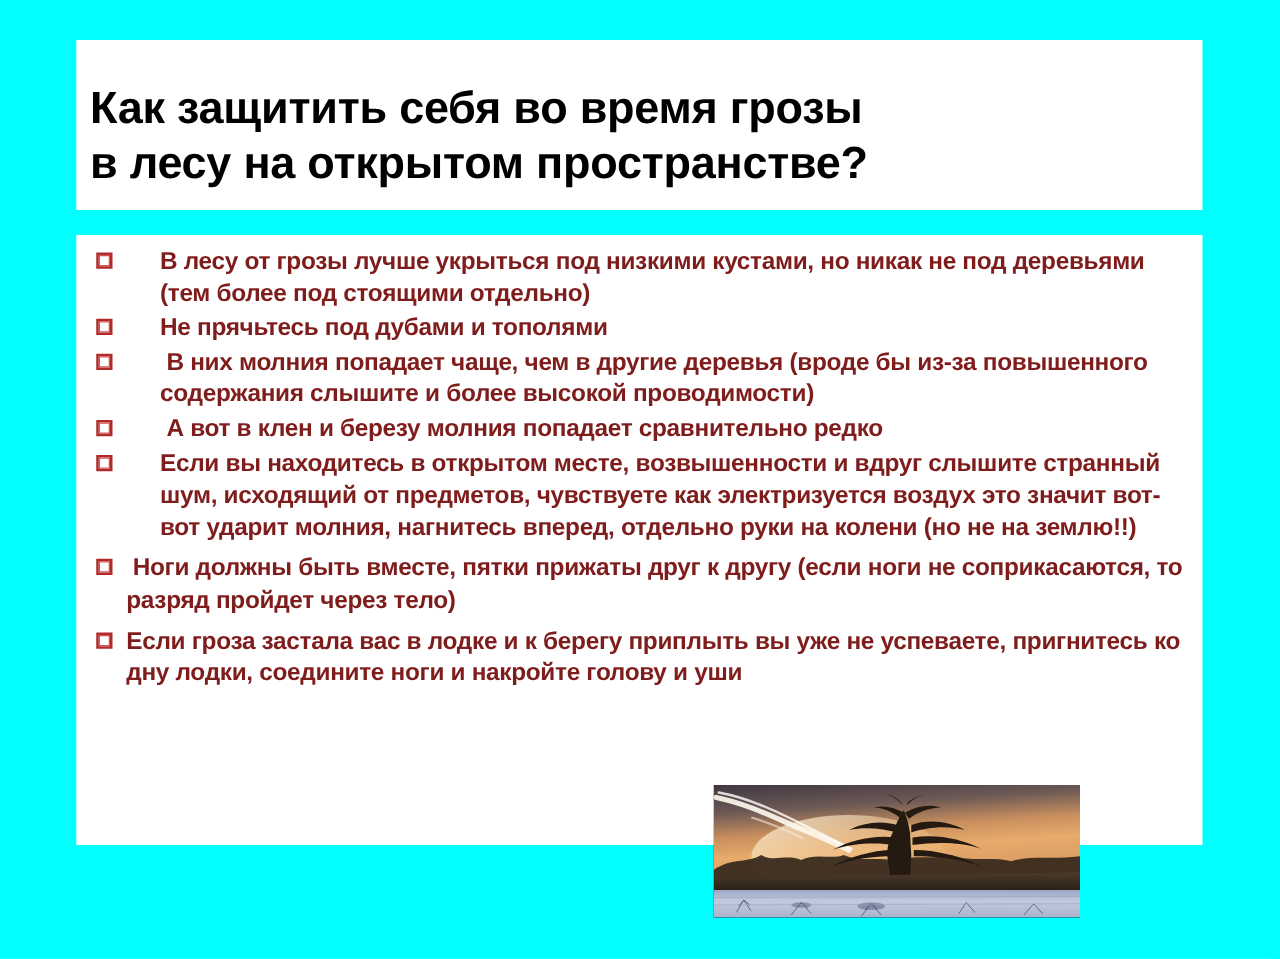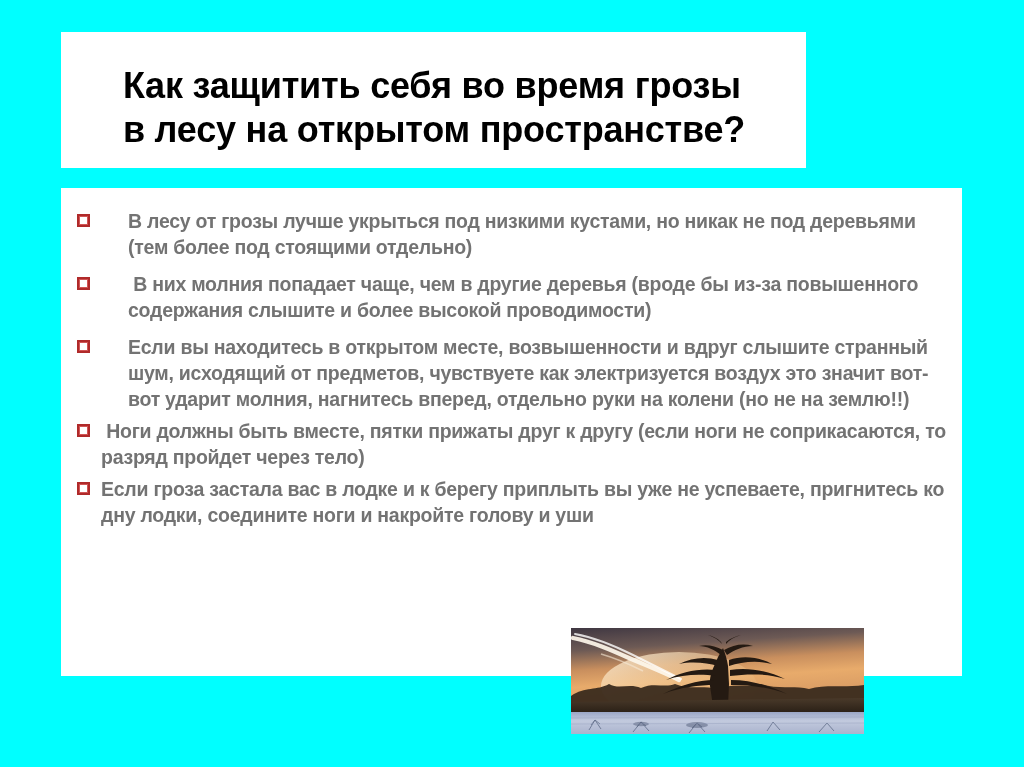--- a/index.html
+++ b/index.html
@@ -22,29 +22,28 @@
     width: 1024px;
     height: 767px;
     background: #00FFFF;
   }
 
   
   #title-panel {
     position: absolute;
     left: 61px;
     top: 32px;
-    width: 745px;
+    width: 901px;
     height: 136px;
     background: #FFFFFF;
     box-sizing: border-box;
     display: flex;
     flex-direction: column;
     justify-content: center;
     padding: 16px 10px 0 11px;
-    align-items: center;
   }
   #title-text {
     font-size: 36px;
     font-weight: bold;
     line-height: 44px;
     color: #000000;
     letter-spacing: -0.2px;
     white-space: pre-line;
   }
 
@@ -62,25 +61,25 @@
 
   ul.bullets {
     list-style: none;
     margin: 0;
     padding: 0;
   }
   li.bullet {
     position: relative;
     padding-left: 67px;
     padding-right: 16px;
-    margin: 12px 0 2px 0;
+    margin: 0 0 2px 0;
     font-size: 19.5px;
     font-weight: bold;
     line-height: 25.6px;
-    color: #737373;
+    color: #7f1d1d;
     letter-spacing: -0.25px;
   }
   li.bullet.gap-before {
     margin-top: 7px;
     padding-left: 40px;
   }
   .marker {
     position: absolute;
     left: 16px;
     top: 5px;
@@ -121,26 +120,34 @@
   </div>
 
   <div id="body-panel">
     <ul class="bullets">
 
       <li class="bullet">
         <span class="marker"></span>
         <span class="btext">В лесу от грозы лучше укрыться под низкими кустами, но никак не под деревьями (тем более под стоящими отдельно)</span>
       </li>
 
+      <li class="bullet">
+        <span class="marker"></span>
+        <span class="btext">Не прячьтесь под дубами и тополями</span>
+      </li>
 
       <li class="bullet">
         <span class="marker"></span>
         <span class="btext"> В них молния попадает чаще, чем в другие деревья (вроде бы из-за повышенного содержания слышите и более высокой проводимости)</span>
       </li>
 
+      <li class="bullet">
+        <span class="marker"></span>
+        <span class="btext"> А вот в клен и березу молния попадает сравнительно редко</span>
+      </li>
 
       <li class="bullet">
         <span class="marker"></span>
         <span class="btext">Если вы находитесь в открытом месте, возвышенности и вдруг слышите странный шум, исходящий от предметов, чувствуете как электризуется воздух это значит вот-вот ударит молния, нагнитесь вперед, отдельно руки на колени (но не на землю!!)</span>
       </li>
 
       <li class="bullet gap-before">
         <span class="marker"></span>
         <span class="btext"> Ноги должны быть вместе, пятки прижаты друг к другу (если ноги не соприкасаются, то разряд пройдет через тело)</span>
       </li>

